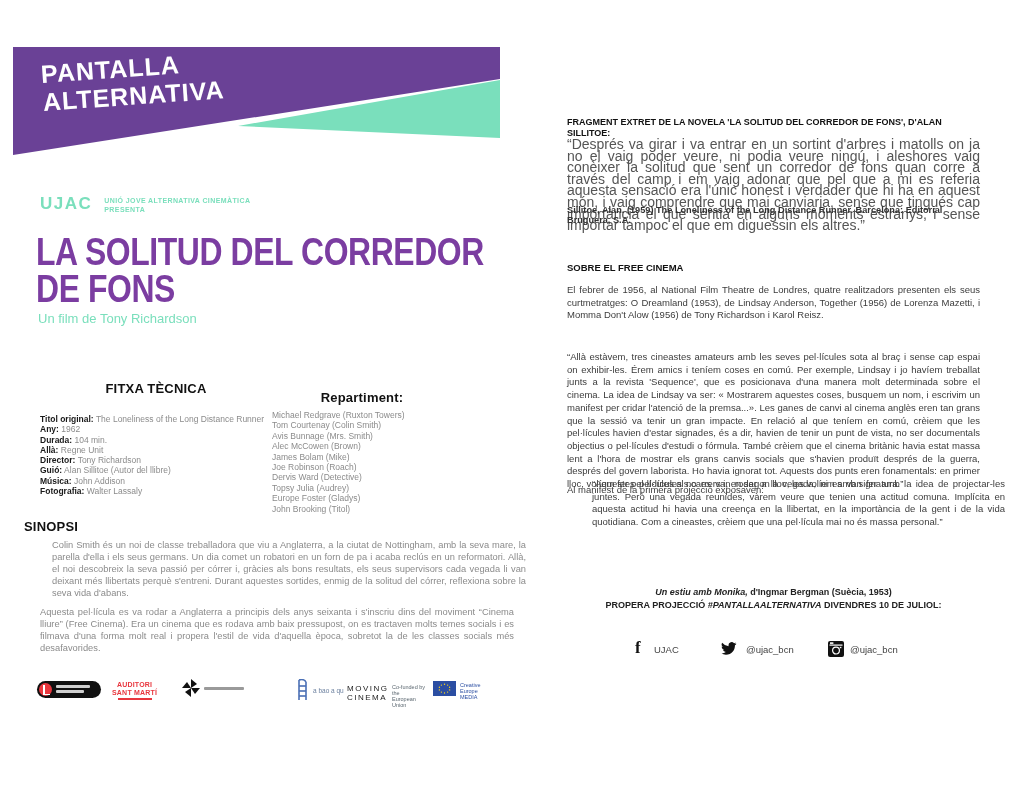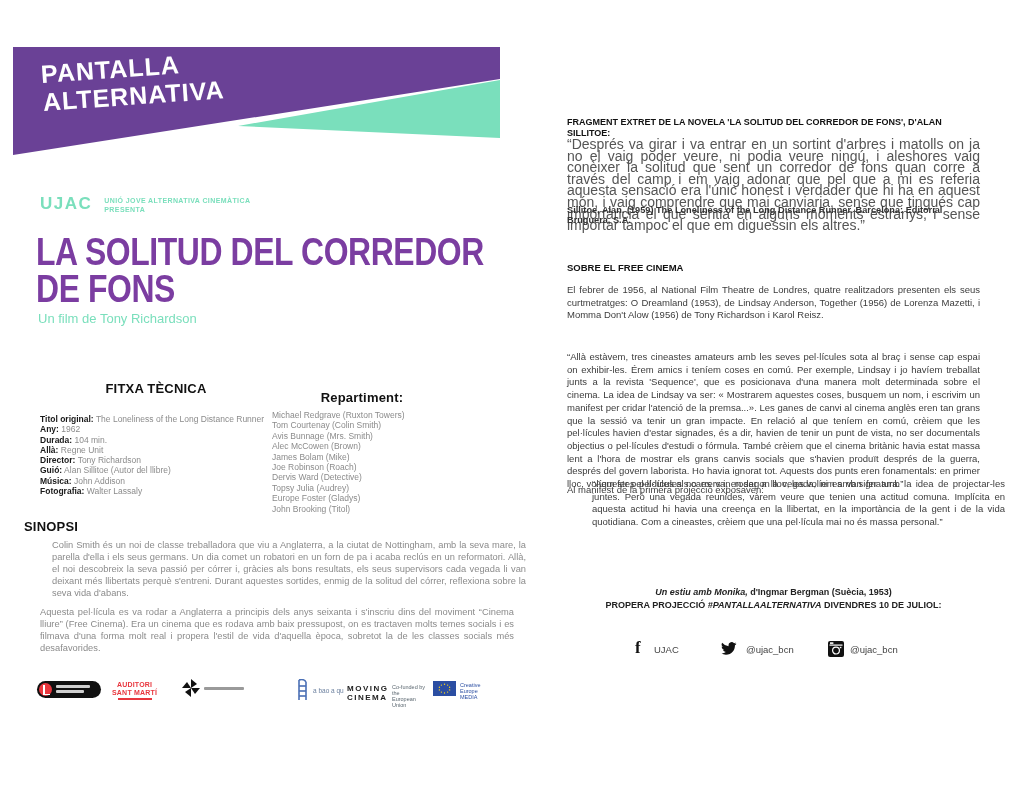--- a/index.html
+++ b/index.html
@@ -47,21 +47,21 @@
   #sp-pill .bar1,#sp-pill .bar2{position:absolute;left:19px;height:3px;background:#cfcfcf;border-radius:1px;}
   #sp-pill .bar1{top:4px;width:34px;}
   #sp-pill .bar2{top:9px;width:28px;}
   #sp-auditori{left:112px;top:681px;text-align:center;font-size:7px;font-weight:800;line-height:7.5px;
                letter-spacing:.2px;}
   #sp-auditori .subbar{width:34px;height:2px;background:#e8363d;margin:2px auto 0;}
   #sp-pinwheel{left:182px;top:679px;display:flex;align-items:center;}
   #sp-pinwheel .txtbar{margin-left:4px;width:40px;height:3px;background:#9a9a9a;border-radius:1px;}
   #sp-abao{left:296px;top:679px;display:flex;align-items:center;}
   #sp-abao .lbl{margin-left:4px;font-size:6.5px;color:#6a7f9e;}
-  #sp-moving{left:347px;top:684px;font-size:8px;font-weight:700;letter-spacing:1.5px;line-height:9px;color:#222;}
+  #sp-moving{left:347px;top:684px;font-size:8px;font-weight:400;letter-spacing:1.5px;line-height:9px;color:#222;}
   #sp-eu{left:392px;top:684px;font-size:5.5px;line-height:6px;color:#5b6770;width:38px;}
   #sp-flag{left:433px;top:681px;}
   #sp-creative{left:460px;top:682px;font-size:5.5px;line-height:6px;color:#2b4ea2;}
 
   
   .r-col{left:567px;width:413px;}
   #frag-h{top:117px;font-size:9px;font-weight:800;color:#111;line-height:11px;}
   #frag-q{top:139px;font-size:14px;line-height:11.6px;color:#555;text-align:justify;}
   #frag-cite{top:205px;font-size:9.2px;font-weight:700;color:#333;}
   #fc-h{top:262px;font-size:9.5px;font-weight:800;color:#111;}

